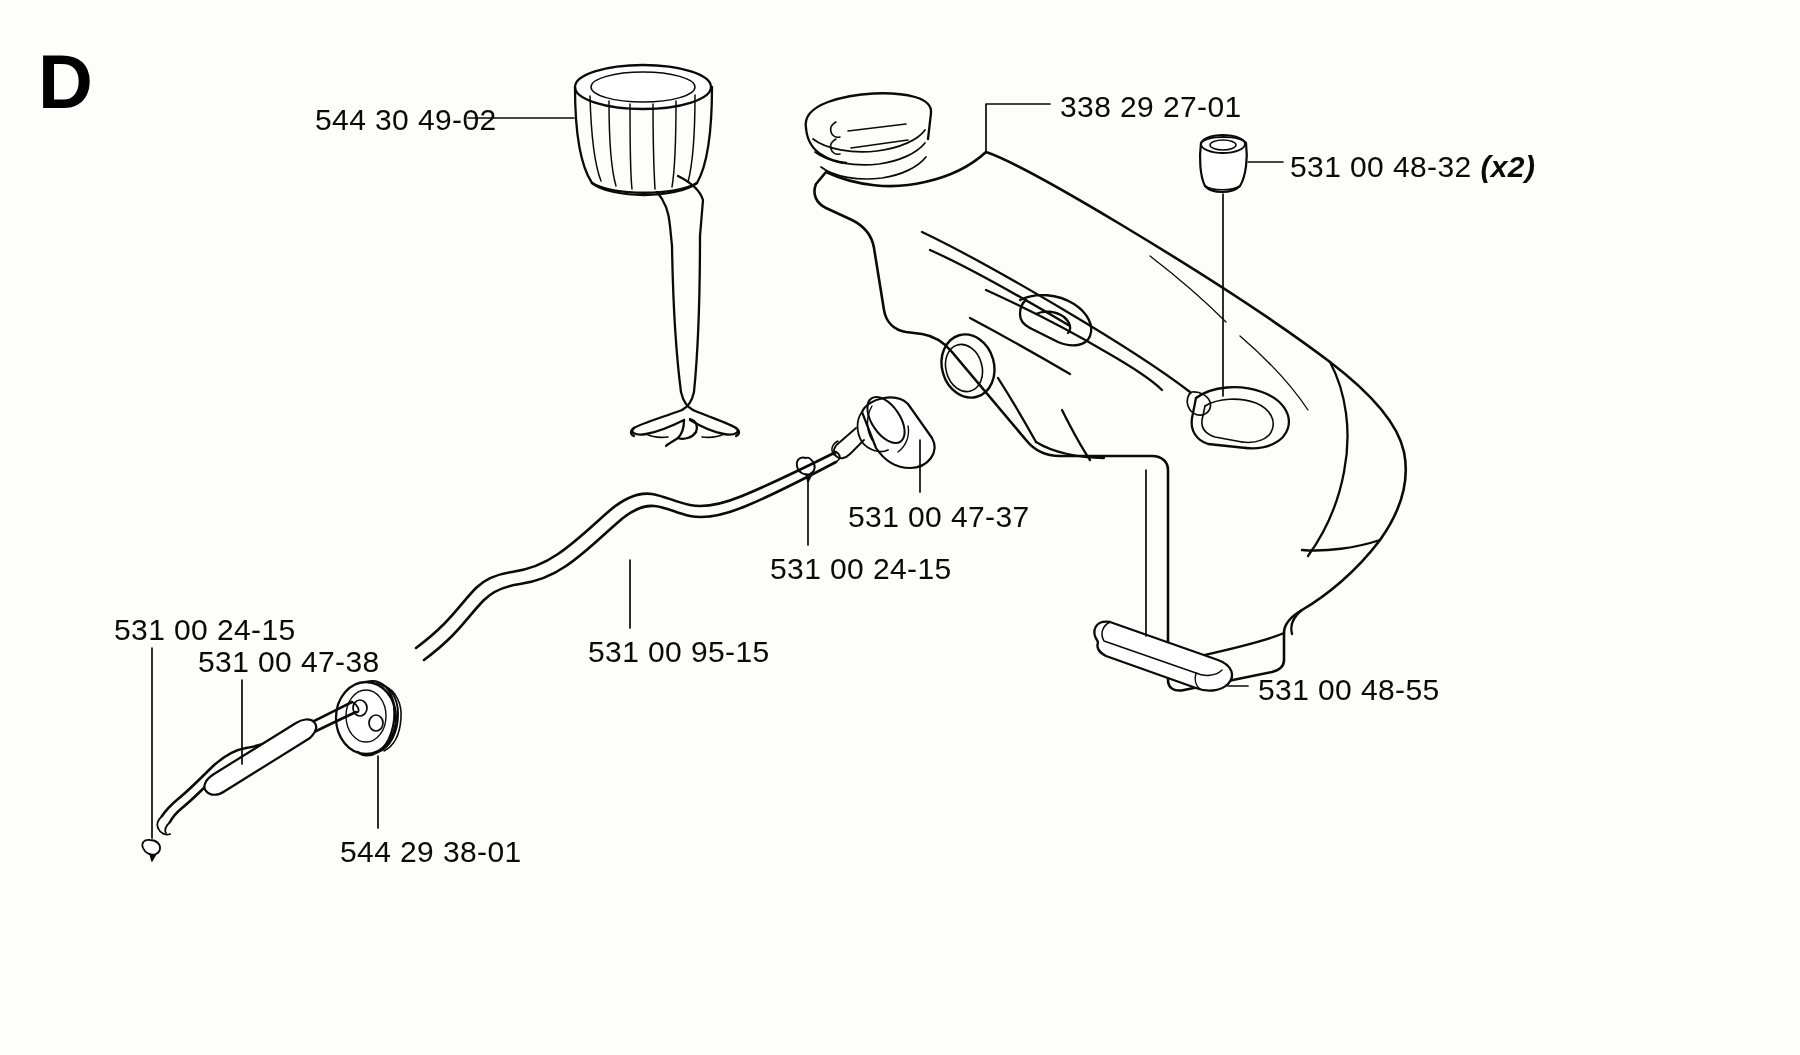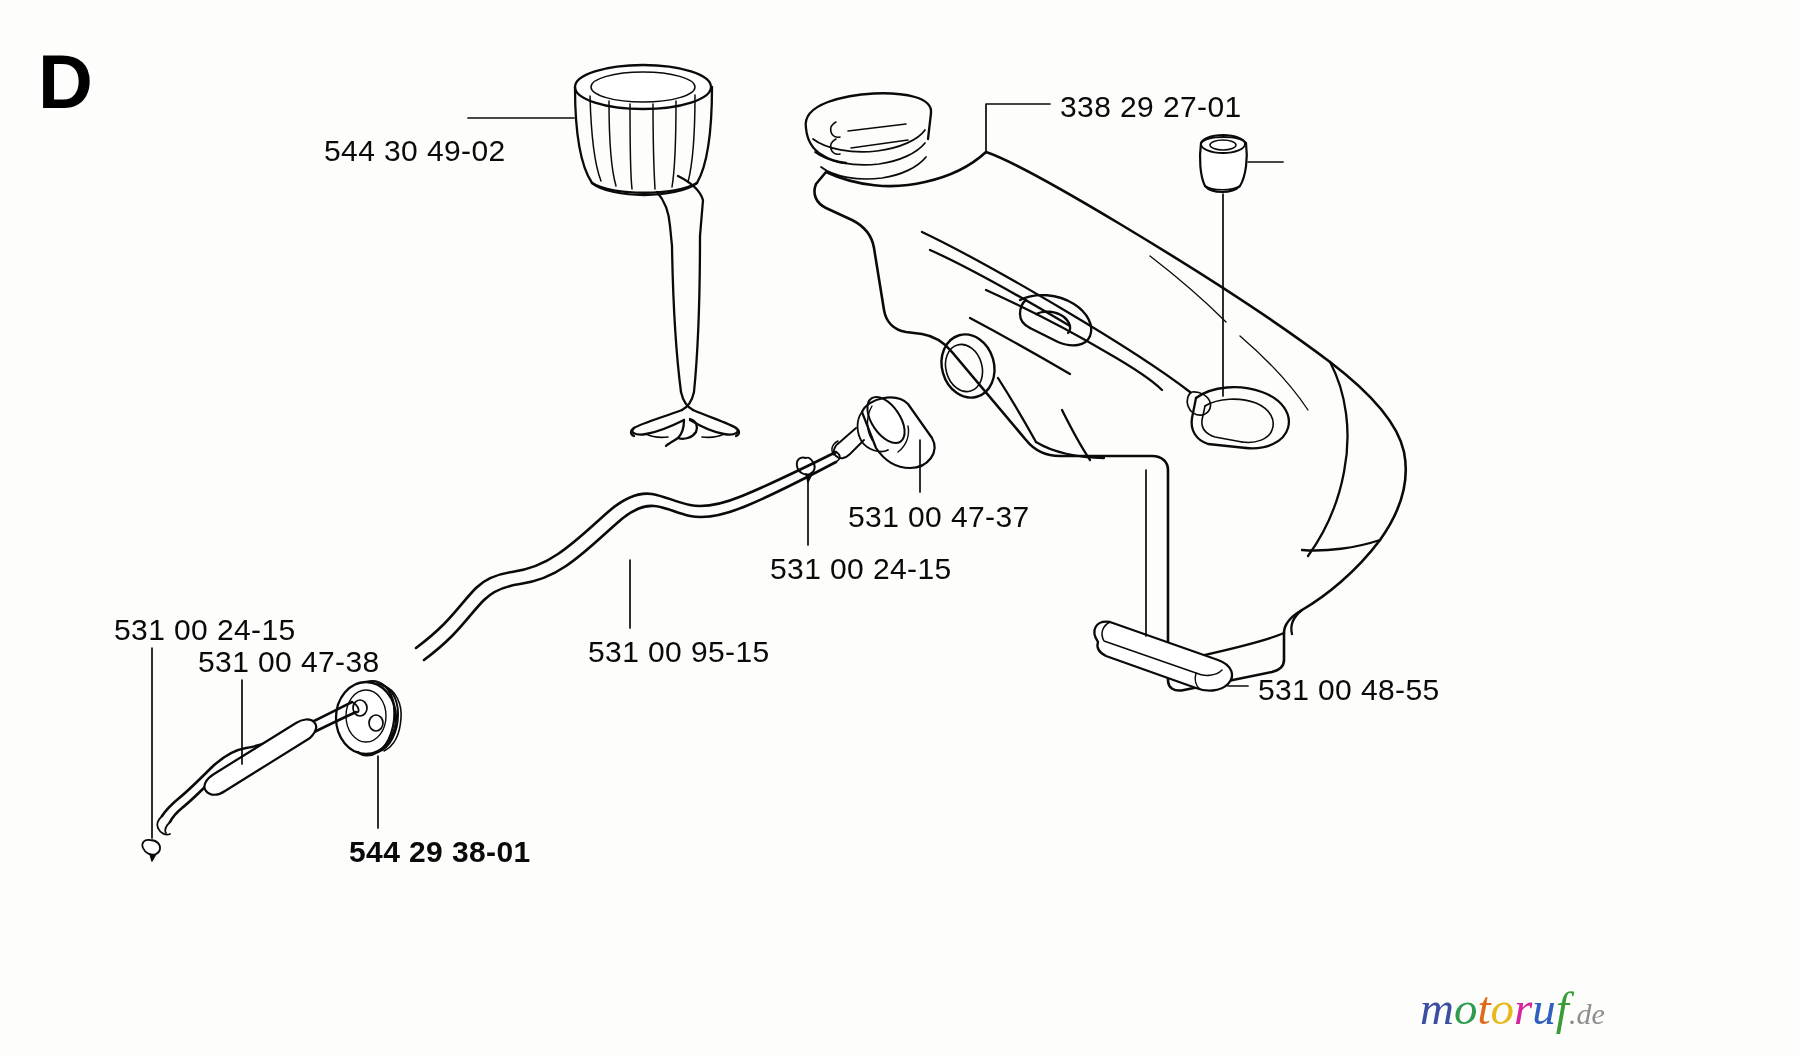--- a/index.html
+++ b/index.html
@@ -310,28 +310,32 @@
 
         <line x1="1146" y1="470" x2="1146" y2="636"></line>
 
         <line x1="1223" y1="194" x2="1223" y2="396"></line>
       </g>
     </g>
   </svg>
 
   <div class="section-letter">D</div>
 
-  <div class="pn" style="left:324px; top:103px;margin-top:31px;">
+  <div class="pn" style="left:315px; top:103px;">
     <span>544 30 49-02</span>
   </div>
 
   <div class="pn" style="left:1060px; top:90px;">
     <span>338 29 27-01</span>
   </div>
 
+  <div class="pn" style="left:1290px; top:150px;">
+    <span>531 00 48-32</span>
+    <span class="mult">(x2)</span>
+  </div>
 
   <div class="pn" style="left:848px; top:500px;">
     <span>531 00 47-37</span>
   </div>
 
   <div class="pn" style="left:770px; top:552px;">
     <span>531 00 24-15</span>
   </div>
 
   <div class="pn" style="left:588px; top:635px;">
@@ -339,25 +343,22 @@
   </div>
 
   <div class="pn" style="left:114px; top:613px;">
     <span>531 00 24-15</span>
   </div>
 
   <div class="pn" style="left:198px; top:645px;text-align:center;">
     <span>531 00 47-38</span>
   </div>
 
-  <div class="pn" style="left:349px; top:835px;font-weight:bold;">
+  <div class="pn" style="left:340px; top:835px;">
     <span>544 29 38-01</span>
   </div>
 
   <div class="pn" style="left:1258px; top:673px;">
     <span>531 00 48-55</span>
   </div>
 
-  <div id="watermark">
-    <span class="c1">m</span><span class="c2">o</span><span class="c3">t</span><span class="c4">o</span><span class="c5">r</span><span class="c6">u</span><span class="c7">f</span><span class="de">.de</span>
-  </div>
 
 </div>
 
 </body></html>

